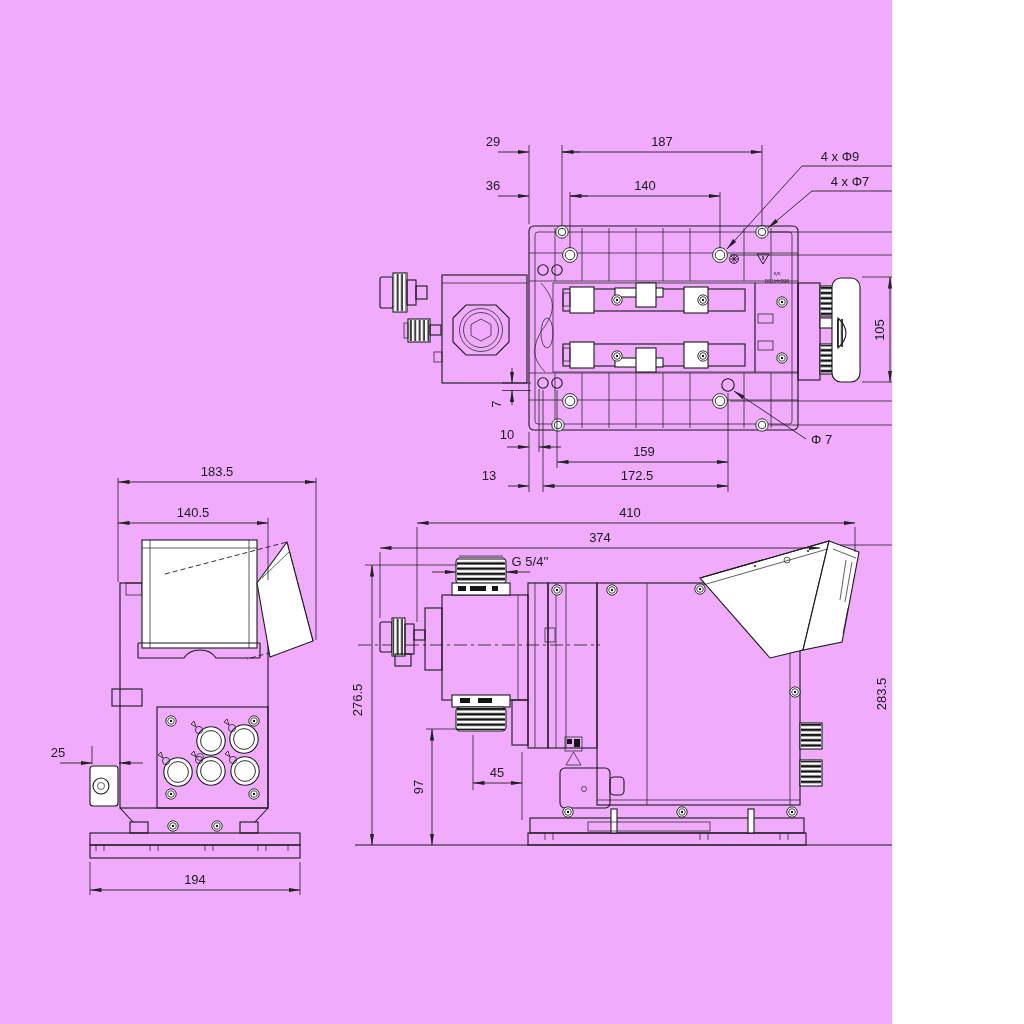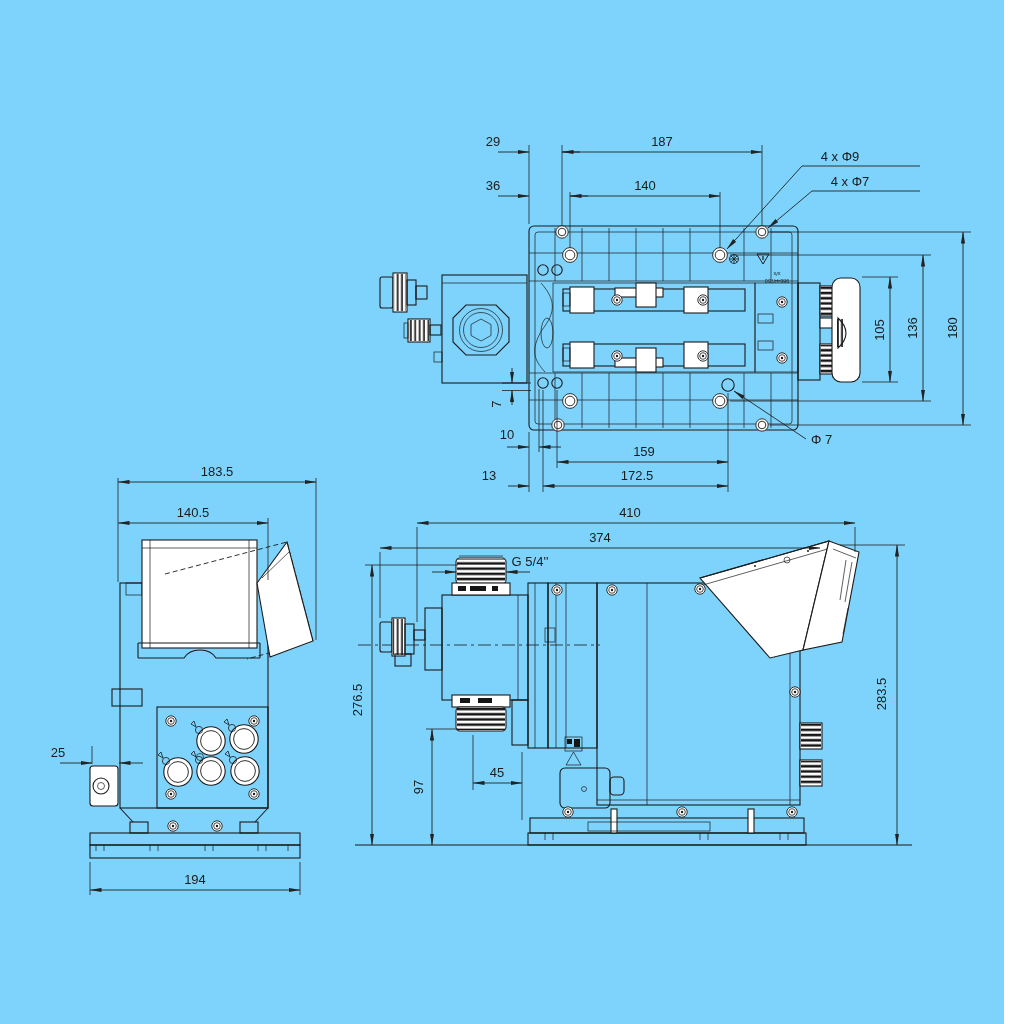--- a/index.html
+++ b/index.html
@@ -1,16 +1,16 @@
 <!DOCTYPE html>
 <html><head>
 <meta charset="utf-8">
 <style>
   html,body{margin:0;padding:0;background:#fff;}
-  .page{width:1004px;height:1024px;background:#7dd3fc;position:relative;overflow:hidden;
+  .page{width:892px;height:1024px;background:#f0abfc;position:relative;overflow:hidden;
         font-family:"Liberation Sans", sans-serif;}
   svg{display:block;}
   text{font-family:"Liberation Sans", sans-serif;font-size:13px;fill:#1b1b1b;}
   .tiny{font-size:5.5px;}
   .outl{stroke:#1b1b1b;fill:none;stroke-width:1.1;}
   .thin{stroke:#1b1b1b;fill:none;stroke-width:0.7;}
   .dim{stroke:#232323;fill:none;stroke-width:0.9;}
   .ext{stroke:#232323;fill:none;stroke-width:0.8;}
   .dash{stroke:#1b1b1b;fill:none;stroke-width:0.9;stroke-dasharray:5 3;}
   .axis{stroke:#1b1b1b;fill:none;stroke-width:0.8;stroke-dasharray:13 4 3 4;}

